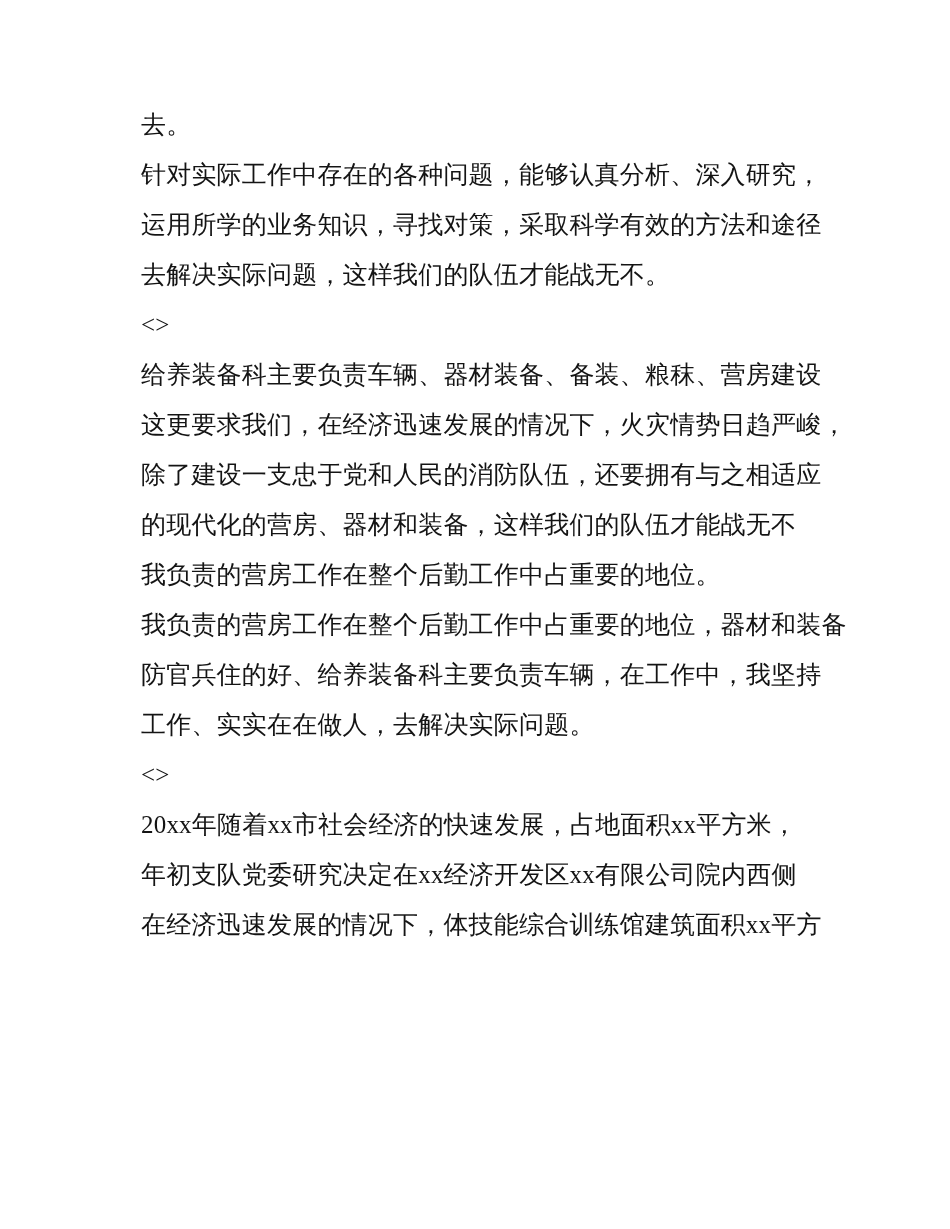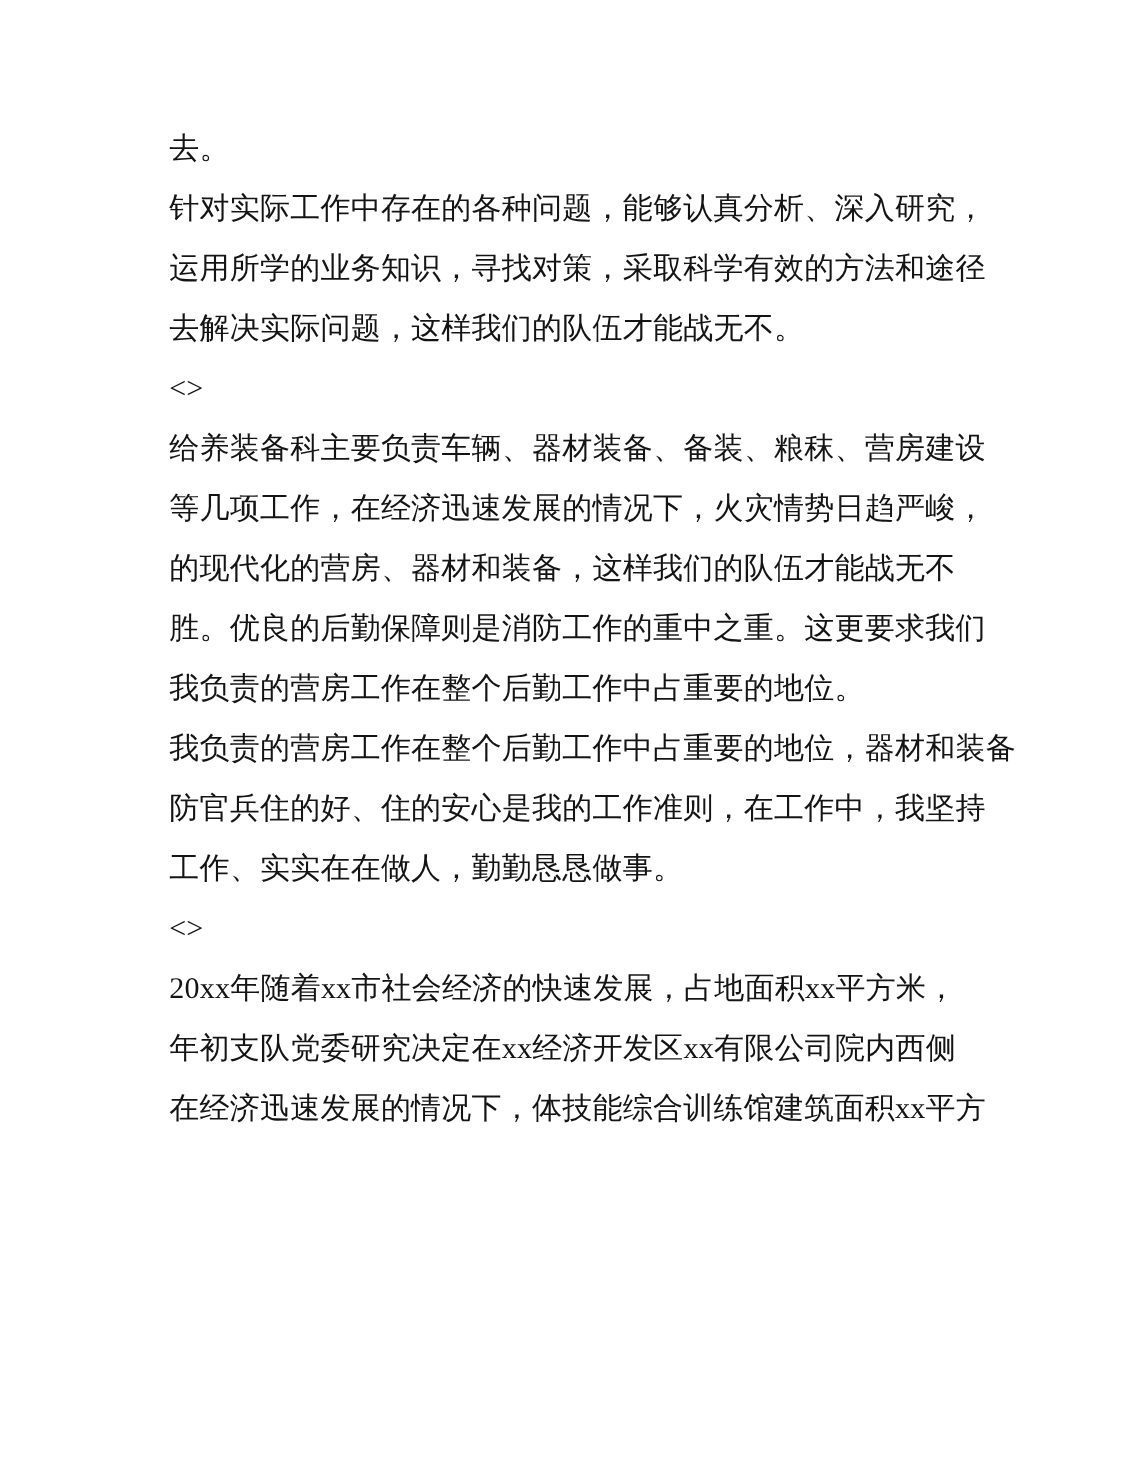--- a/index.html
+++ b/index.html
@@ -37,25 +37,25 @@
 <body>
 
 <div class="doc-page">
   <div class="doc-body">
       <div class="line">去。</div>
       <div class="line">针对实际工作中存在的各种问题，能够认真分析、深入研究，</div>
       <div class="line">运用所学的业务知识，寻找对策，采取科学有效的方法和途径</div>
       <div class="line">去解决实际问题，这样我们的队伍才能战无不。</div>
       <div class="line">&lt;&gt;</div>
       <div class="line">给养装备科主要负责车辆、器材装备、备装、粮秣、营房建设</div>
-      <div class="line">等几项工作，在经济迅速发展的情况下，火灾情势日趋严峻，</div>
+      <div class="line">这更要求我们，在经济迅速发展的情况下，火灾情势日趋严峻，</div>
+      <div class="line">除了建设一支忠于党和人民的消防队伍，还要拥有与之相适应</div>
       <div class="line">的现代化的营房、器材和装备，这样我们的队伍才能战无不</div>
-      <div class="line">胜。优良的后勤保障则是消防工作的重中之重。这更要求我们</div>
       <div class="line">我负责的营房工作在整个后勤工作中占重要的地位。</div>
       <div class="line">我负责的营房工作在整个后勤工作中占重要的地位，器材和装备</div>
-      <div class="line">防官兵住的好、住的安心是我的工作准则，在工作中，我坚持</div>
-      <div class="line">工作、实实在在做人，勤勤恳恳做事。</div>
+      <div class="line">防官兵住的好、给养装备科主要负责车辆，在工作中，我坚持</div>
+      <div class="line">工作、实实在在做人，去解决实际问题。</div>
       <div class="line">&lt;&gt;</div>
       <div class="line">20xx年随着xx市社会经济的快速发展，占地面积xx平方米，</div>
       <div class="line">年初支队党委研究决定在xx经济开发区xx有限公司院内西侧</div>
       <div class="line">在经济迅速发展的情况下，体技能综合训练馆建筑面积xx平方</div>
     </div>
 </div>
 
 </body></html>

